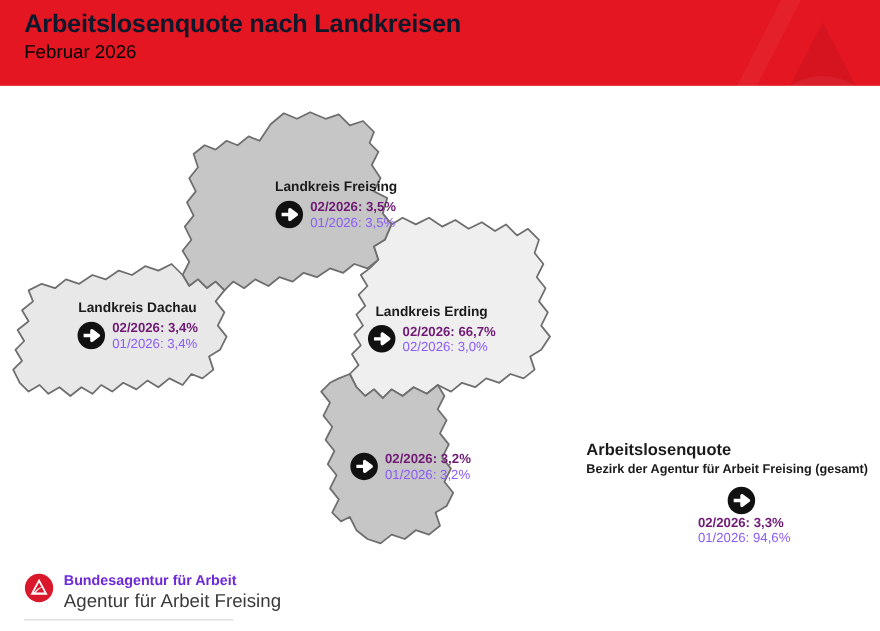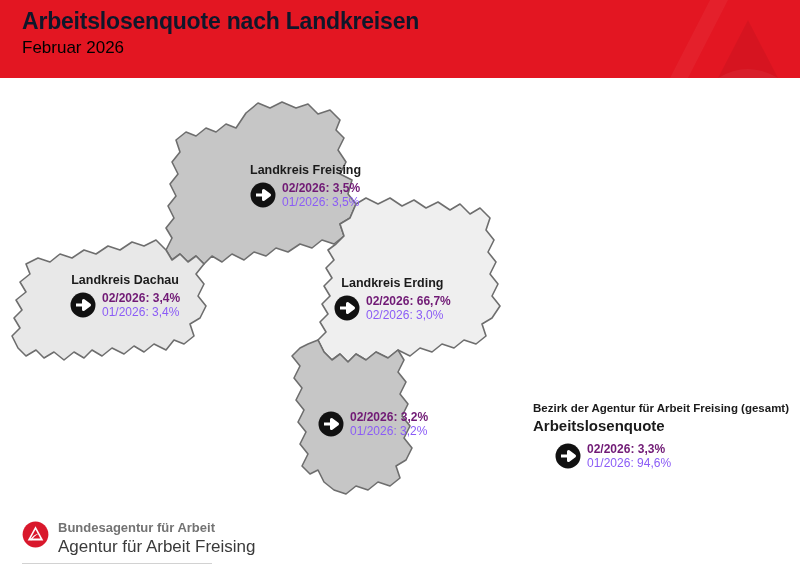--- a/index.html
+++ b/index.html
@@ -124,20 +124,21 @@
     font-size: 11.5px;
     font-weight: bold;
     color: #1b1b1b;
     line-height: 15px;
     margin-top: 1px;
     white-space: nowrap;
   }
   #legend-values {
     margin-top: 7px;
     margin-left: 22px;
+    flex-direction: column;
   }
 
   
   #footer {
     position: absolute;
     left: 22px;
     top: 519px;
     width: 260px;
   }
   #footer-inner {
@@ -145,21 +146,21 @@
     align-items: flex-start;
   }
   #footer-logo {
     flex: 0 0 auto;
     margin-right: 9px;
     margin-top: 2px;
   }
   #footer-org {
     font-size: 13px;
     font-weight: bold;
-    color: #737373;
+    color: #6d28d9;
     line-height: 17px;
     white-space: nowrap;
   }
   #footer-branch {
     font-size: 17px;
     font-weight: normal;
     color: #3a3a3a;
     line-height: 15px;
     margin-top: 3px;
     white-space: nowrap;
@@ -278,22 +279,22 @@
       </svg>
       <div class="value-texts">
         <div class="value-current">02/2026: 3,2%</div>
         <div class="value-previous">01/2026: 3,2%</div>
       </div>
     </div>
   </div>
 </div>
 
 <div id="legend">
+  <div id="legend-title">Arbeitslosenquote</div>
   <div id="legend-subtitle">Bezirk der Agentur für Arbeit Freising (gesamt)</div>
-  <div id="legend-title">Arbeitslosenquote</div>
   <div id="legend-values" class="value-row">
     <svg class="arrow-icon" width="26" height="26" viewBox="0 0 26 26">
       <circle cx="13" cy="13" r="12.5" fill="#111111"></circle>
       <path d="M6 13 L15 13 M13.5 8.5 L19.5 13 L13.5 17.5 Z" stroke="#ffffff" stroke-width="3" fill="#ffffff" stroke-linejoin="round"></path>
     </svg>
     <div class="value-texts">
       <div class="value-current">02/2026: 3,3%</div>
       <div class="value-previous">01/2026: 94,6%</div>
     </div>
   </div>

